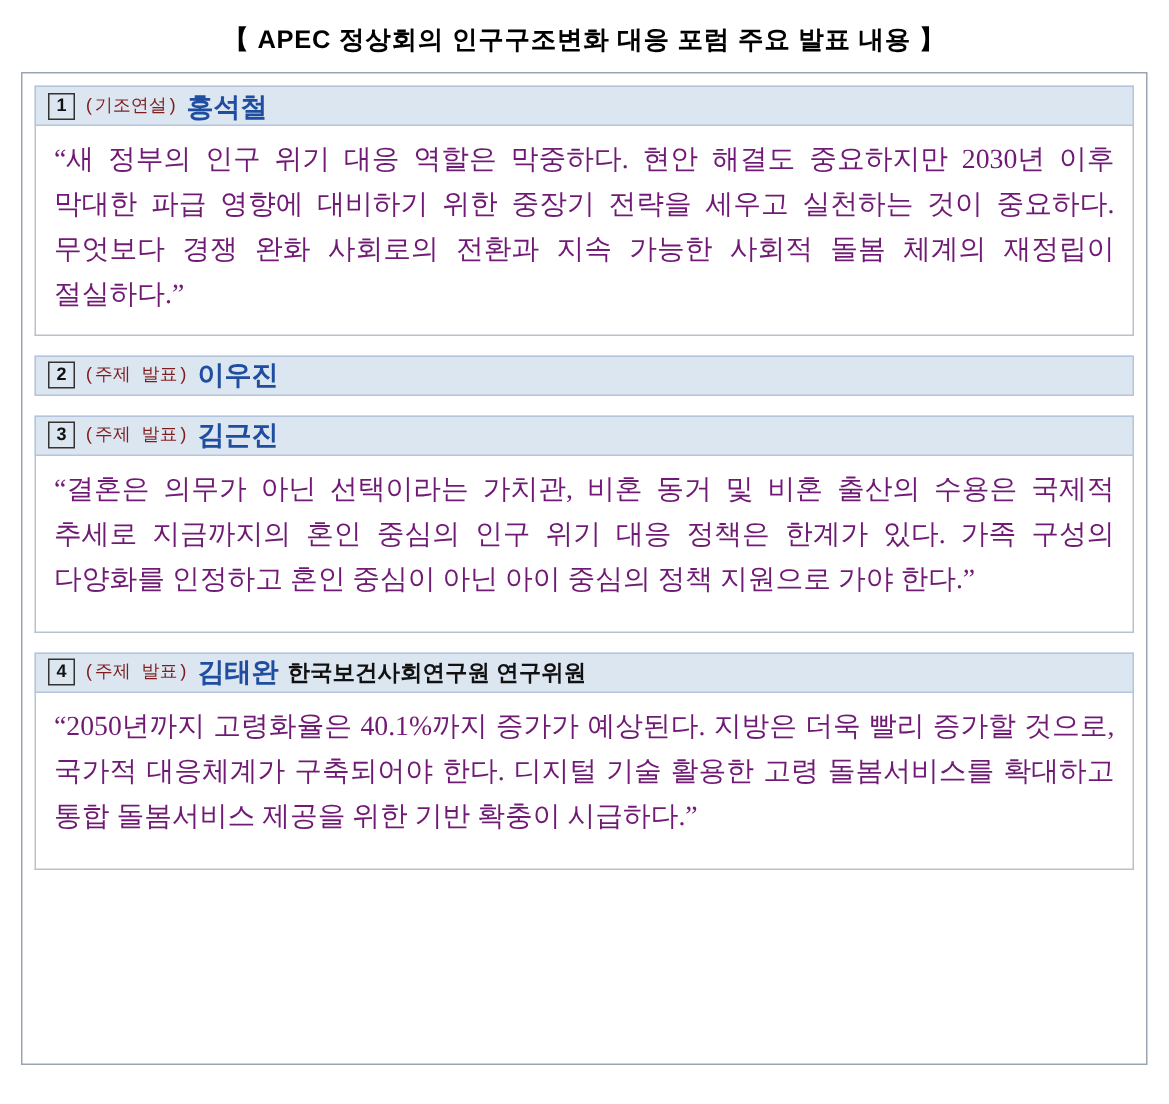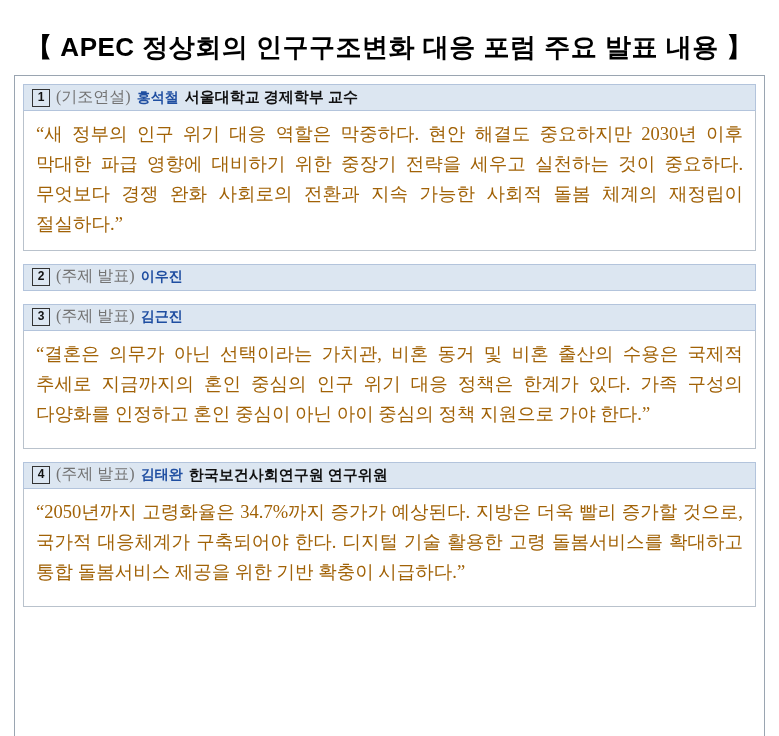--- a/index.html
+++ b/index.html
@@ -18,24 +18,24 @@
     width: 779px;
     height: 736px;
     box-sizing: border-box;
     padding: 10px 14px 8px 14px;
     position: relative;
   }
   .doc-title {
     text-align: center;
     font-family: "Liberation Sans", "DejaVu Sans", sans-serif;
     font-weight: bold;
-    font-size: 26px;
+    font-size: 17px;
     letter-spacing: 0.5px;
     color: #000;
-    margin: 20px 0 10px 0;
+    margin: 5px 0 10px 0;
     white-space: nowrap;
   }
   .outer-box {
     border: 1px solid #9aa5b1;
     box-sizing: border-box;
     width: 751px;
     height: 662px;
     padding: 8px 8px 8px 8px;
     display: flex;
     flex-direction: column;
@@ -66,29 +66,29 @@
     line-height: 14px;
     text-align: center;
     font-family: "Liberation Sans", "DejaVu Sans", sans-serif;
     font-size: 12px;
     font-weight: bold;
     color: #111;
     background: transparent;
     flex: 0 0 auto;
   }
   .role {
-    font-family: Liberation Serif, serif;
-    font-size: 16px;
-    color: #737373;
+    font-family: Liberation Mono, monospace;
+    font-size: 12px;
+    color: #7f1d1d;
     flex: 0 0 auto;
     padding-bottom: 1px;
   }
   .name {
     font-family: "Liberation Sans", "DejaVu Sans", sans-serif;
-    font-size: 14px;
+    font-size: 18px;
     font-weight: bold;
     color: #1f4ea1;
     flex: 0 0 auto;
   }
   .affil {
     font-family: "Liberation Sans", "DejaVu Sans", sans-serif;
     font-size: 15px;
     font-weight: bold;
     color: #111;
     flex: 0 0 auto;
@@ -99,21 +99,21 @@
     box-sizing: border-box;
     padding: 9px 12px 10px 12px;
     background: #ffffff;
   }
   .quote-text {
     font-family: "Liberation Serif", "DejaVu Serif", serif;
     font-size: 18.5px;
     line-height: 1.62;
     text-align: justify;
     text-justify: inter-character;
-    color: #a16207;
+    color: #701a75;
     word-break: keep-all;
     margin: 0;
   }
   .q1 .quote-box { min-height: 118px; }
   .q2 .quote-box { min-height: 118px; }
   .q3 .quote-box { min-height: 118px; }
   .q4 .quote-box { min-height: 118px; }
 </style>
 </head>
 <body>
@@ -122,21 +122,20 @@
 
   <div class="doc-title">【 APEC 정상회의 인구구조변화 대응 포럼 주요 발표 내용 】</div>
 
   <div class="outer-box">
 
     <div class="entry q1">
       <div class="speaker-bar">
         <span class="num-box">1</span>
         <span class="role">(기조연설)</span>
         <span class="name">홍석철</span>
-        <span class="affil">서울대학교 경제학부 교수</span>
       </div>
       <div class="quote-box">
         <p class="quote-text">“새 정부의 인구 위기 대응 역할은 막중하다. 현안 해결도 중요하지만 2030년 이후 막대한 파급 영향에 대비하기 위한 중장기 전략을 세우고 실천하는 것이 중요하다. 무엇보다 경쟁 완화 사회로의 전환과 지속 가능한 사회적 돌봄 체계의 재정립이 절실하다.”</p>
       </div>
     </div>
 
     <div class="entry-spacer"></div>
 
     <div class="entry q2">
       <div class="speaker-bar">
@@ -162,18 +161,18 @@
     <div class="entry-spacer"></div>
 
     <div class="entry q4">
       <div class="speaker-bar">
         <span class="num-box">4</span>
         <span class="role">(주제 발표)</span>
         <span class="name">김태완</span>
         <span class="affil">한국보건사회연구원 연구위원</span>
       </div>
       <div class="quote-box">
-        <p class="quote-text">“2050년까지 고령화율은 34.7%까지 증가가 예상된다. 지방은 더욱 빨리 증가할 것으로, 국가적 대응체계가 구축되어야 한다. 디지털 기술 활용한 고령 돌봄서비스를 확대하고 통합 돌봄서비스 제공을 위한 기반 확충이 시급하다.”</p>
+        <p class="quote-text">“2050년까지 고령화율은 40.1%까지 증가가 예상된다. 지방은 더욱 빨리 증가할 것으로, 국가적 대응체계가 구축되어야 한다. 디지털 기술 활용한 고령 돌봄서비스를 확대하고 통합 돌봄서비스 제공을 위한 기반 확충이 시급하다.”</p>
       </div>
     </div>
 
   </div>
 </div>
 
 </body></html>

